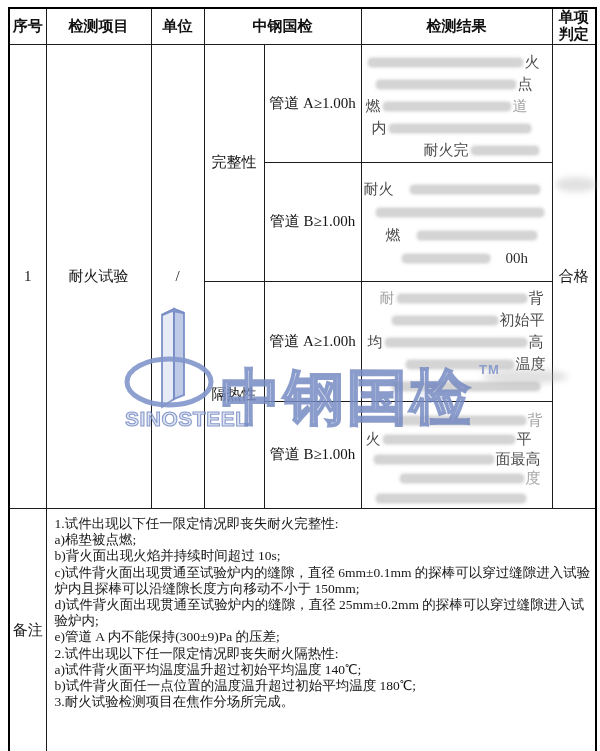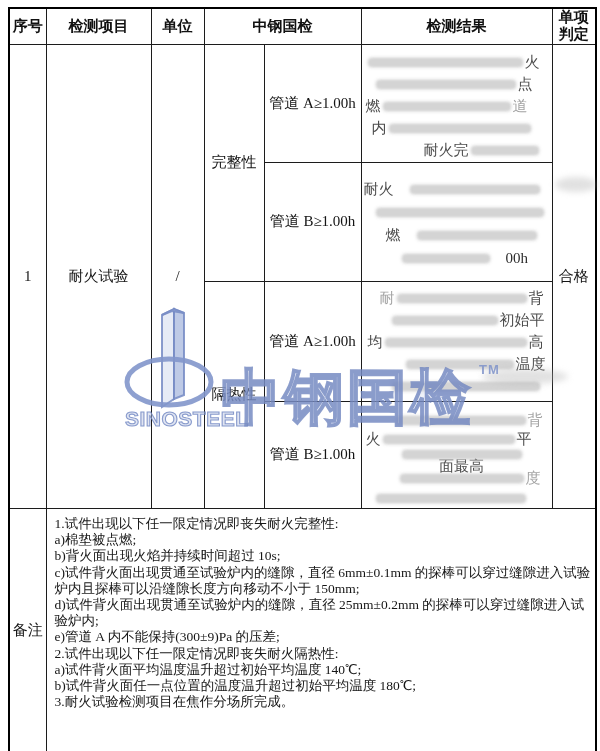--- a/index.html
+++ b/index.html
@@ -195,21 +195,21 @@
             <div class="rlines" data-result="1-1">
               <div class="rline" style="padding-left: 32px;">
                 <span class="bar" style="width: 130px;"></span>
                 <span class="rtxt faint">背</span>
               </div>
               <div class="rline" style="padding-left: 4px;">
                 <span class="rtxt">火</span>
                 <span class="bar" style="width: 132px;"></span>
                 <span class="rtxt">平</span>
               </div>
-              <div class="rline" style="padding-left: 10px; flex-direction: column;">
+              <div class="rline" style="padding-left: 10px;">
                 <span class="bar" style="width: 120px;"></span>
                 <span class="rtxt">面最高</span>
               </div>
               <div class="rline" style="padding-left: 36px;">
                 <span class="bar" style="width: 124px;"></span>
                 <span class="rtxt faint">度</span>
               </div>
               <div class="rline" style="padding-left: 12px;">
                 <span class="bar" style="width: 150px;"></span>
               </div>

